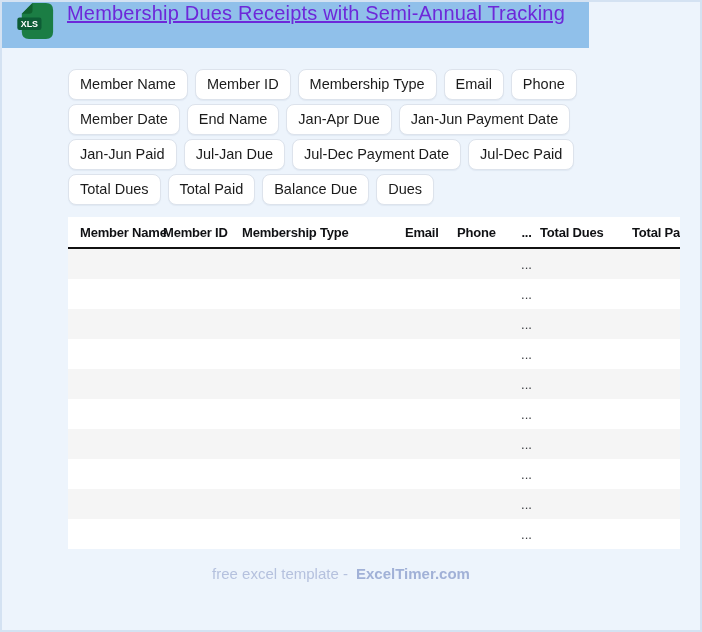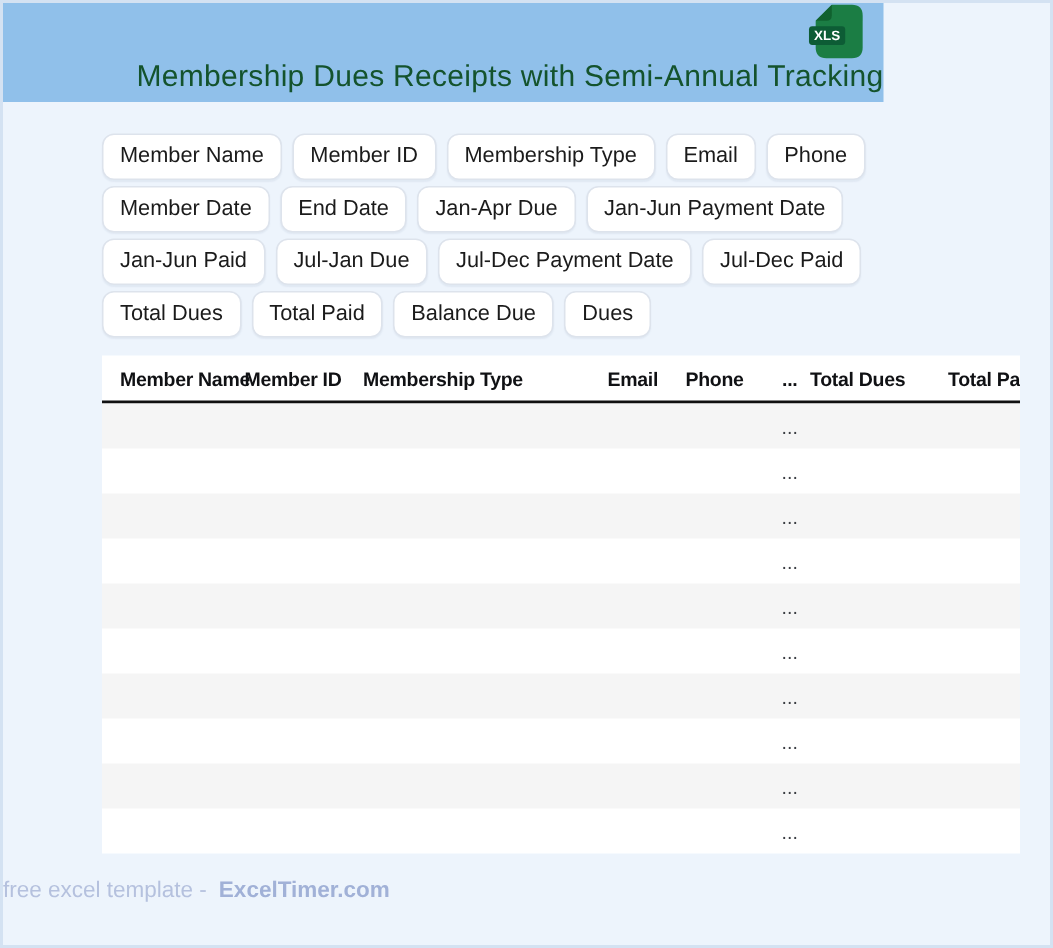--- a/index.html
+++ b/index.html
@@ -11,34 +11,34 @@
     width: 702px;
     height: 632px;
     background: var(--page-bg, #edf4fc);
     border: 2px solid #d4e2f2;
     overflow: hidden;
   }
 
   
   .banner {
     width: 587px;
-    height: 66px;
+    height: 46px;
     background: var(--banner, #90c0ea);
     display: flex;
-    align-items: flex-end;
+    align-items: flex-start;
     padding-left: 18px;
-    flex-direction: column;
   }
   .banner svg { flex: none; overflow: visible; margin-right: 13px; }
   .banner h1 {
-    color: #14532d;
+    color: #6d28d9;
     font-size: 20px;
     font-weight: 400;
     letter-spacing: 0.2px;
     white-space: nowrap;
+    text-decoration: underline;
   }
 
   
   .chips {
     margin: 21px 0 0 66px;
     width: 592px;
     display: flex;
     flex-wrap: wrap;
     column-gap: 7px;
     row-gap: 4px;
@@ -89,21 +89,21 @@
   .c2 { width: 163px; }
   .c3 { width: 52px; }
   .c4 { width: 56px; }
   .c5 { width: 27px; text-align: center; }
   .c6 { width: 92px; }
   .c7 { width: 100px; }
 
   
   .footer {
     margin: 16px 20px 0 0;
-    text-align: left;
+    text-align: center;
     font-size: 15px;
     color: var(--footer-text, #b5c1de);
   }
   .footer .brand {
     font-weight: 700;
     color: var(--footer-brand, #a1b1d7);
     margin-left: 8px;
     text-decoration: none;
     cursor: pointer;
   }
@@ -126,21 +126,21 @@
     <h1>Membership Dues Receipts with Semi-Annual Tracking</h1>
   </header>
 
   <section class="chips" id="chips">
       <div class="chip">Member Name</div>
       <div class="chip">Member ID</div>
       <div class="chip">Membership Type</div>
       <div class="chip">Email</div>
       <div class="chip">Phone</div>
       <div class="chip">Member Date</div>
-      <div class="chip">End Date</div>
+      <div class="chip">End Name</div>
       <div class="chip">Jan-Apr Due</div>
       <div class="chip">Jan-Jun Payment Date</div>
       <div class="chip">Jan-Jun Paid</div>
       <div class="chip">Jul-Jan Due</div>
       <div class="chip">Jul-Dec Payment Date</div>
       <div class="chip">Jul-Dec Paid</div>
       <div class="chip">Total Dues</div>
       <div class="chip">Total Paid</div>
       <div class="chip">Balance Due</div>
       <div class="chip">Dues</div>

